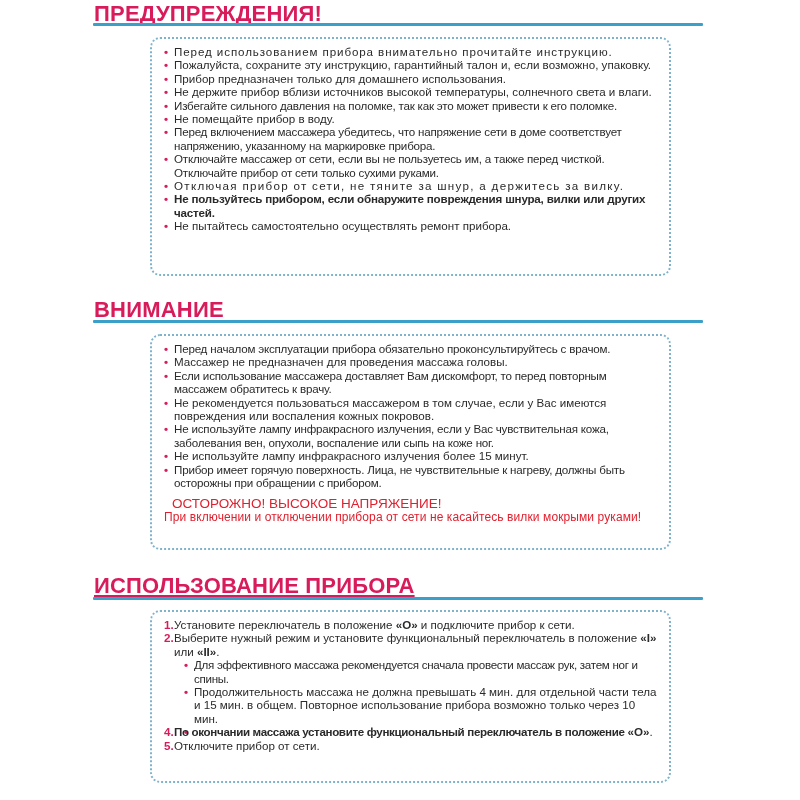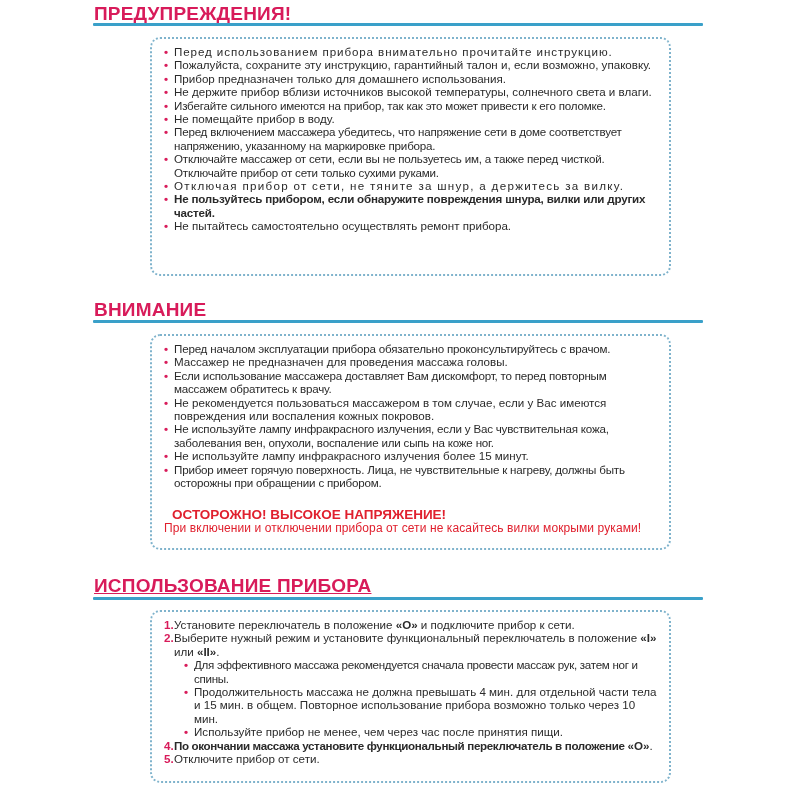--- a/index.html
+++ b/index.html
@@ -13,21 +13,21 @@
       position: relative;
       overflow: hidden;
       font-family: "Liberation Sans", "DejaVu Sans", sans-serif;
       color: #2a2a2a;
     }
     .section-title {
       position: absolute;
       left: 94px;
       font-family: "Liberation Sans", sans-serif;
       font-weight: bold;
-      font-size: 19px;
+      font-size: 22px;
       color: #d81b5a;
       letter-spacing: 0.2px;
       margin: 0;
       line-height: 20px;
     }
     .rule {
       position: absolute;
       left: 93px;
       width: 610px;
       height: 3px;
@@ -56,23 +56,23 @@
       color: #2a2a2a;
     }
     .box li .bullet {
       position: absolute;
       left: 0;
       top: 0;
       color: #d81b5a;
       font-weight: bold;
     }
     .warn-title {
-      margin-top: 18px;
+      margin-top: 7px;
       margin-left: 8px;
-      font-weight: bold;
+      font-weight: normal;
       font-size: 13.5px;
       color: #e0202e;
       line-height: 15px;
     }
     .warn-sub {
       margin-left: 0;
       font-size: 12px;
       color: #e0202e;
       line-height: 13px;
       letter-spacing: 0.1px;
@@ -111,21 +111,21 @@
 <body>
 
 <h2 class="section-title" style="top:4px;">ПРЕДУПРЕЖДЕНИЯ!</h2>
 <div class="rule" style="top:23px;"></div>
 <div class="box" style="top:37px; height:239px;">
   <ul>
     <li><span class="bullet">•</span><span style="letter-spacing:0.9px;">Перед использованием прибора внимательно прочитайте инструкцию.</span></li>
     <li><span class="bullet">•</span><span>Пожалуйста, сохраните эту инструкцию, гарантийный талон и, если возможно, упаковку.</span></li>
     <li><span class="bullet">•</span><span>Прибор предназначен только для домашнего использования.</span></li>
     <li><span class="bullet">•</span><span>Не держите прибор вблизи источников высокой температуры, солнечного света и влаги.</span></li>
-    <li><span class="bullet">•</span><span style="letter-spacing:-0.2px;">Избегайте сильного имеются на прибор, так как это может привести к его поломке.</span></li>
+    <li><span class="bullet">•</span><span style="letter-spacing:-0.2px;">Избегайте сильного давления на поломке, так как это может привести к его поломке.</span></li>
     <li><span class="bullet">•</span><span>Не помещайте прибор в воду.</span></li>
     <li><span class="bullet">•</span><span style="letter-spacing:-0.2px;">Перед включением массажера убедитесь, что напряжение сети в доме соответствует напряжению, указанному на маркировке прибора.</span></li>
     <li><span class="bullet">•</span><span style="letter-spacing:-0.2px;">Отключайте массажер от сети, если вы не пользуетесь им, а также перед чисткой. Отключайте прибор от сети только сухими руками.</span></li>
     <li><span class="bullet">•</span><span style="letter-spacing:1.3px;">Отключая прибор от сети, не тяните за шнур, а держитесь за вилку.</span></li>
     <li><span class="bullet">•</span><span style="letter-spacing:-0.2px;font-weight:bold;">Не пользуйтесь прибором, если обнаружите повреждения шнура, вилки или других частей.</span></li>
     <li><span class="bullet">•</span><span>Не пытайтесь самостоятельно осуществлять ремонт прибора.</span></li>
   </ul>
 </div>
 
 <h2 class="section-title" style="top:300px;">ВНИМАНИЕ</h2>
@@ -151,21 +151,21 @@
     <li class="step">
       <span class="num">1.</span>
       <span>Установите переключатель в положение </span><span class="q">«О»</span><span> и подключите прибор к сети.</span>
     </li>
     <li class="step">
       <span class="num">2.</span>
       <span>Выберите нужный режим и установите функциональный переключатель в положение </span><span class="q">«I»</span><span> или </span><span class="q">«II»</span><span>.</span>
       <ul class="sub-list" style="margin-left:-14px; padding-left:24px;">
         <li><span class="bullet">•</span><span style="letter-spacing:-0.3px;">Для эффективного массажа рекомендуется сначала провести массаж рук, затем ног и спины.</span></li>
         <li><span class="bullet">•</span><span>Продолжительность массажа не должна превышать 4 мин. для отдельной части тела и 15 мин. в общем. Повторное использование прибора возможно только через 10 мин.</span></li>
-        <li><span class="bullet">•</span><span>Используйте прибор не менее, чем через час после принятия пищи.</span></li>
+        <li><span class="bullet">•</span></li>
       </ul>
     </li>
     <li class="step">
       <span class="num">4.</span>
       <span style="letter-spacing:-0.35px;font-weight:bold;">По окончании массажа установите функциональный переключатель в положение </span><span class="q">«О»</span><span>.</span>
     </li>
     <li class="step">
       <span class="num">5.</span>
       <span>Отключите прибор от сети.</span>
     </li>

